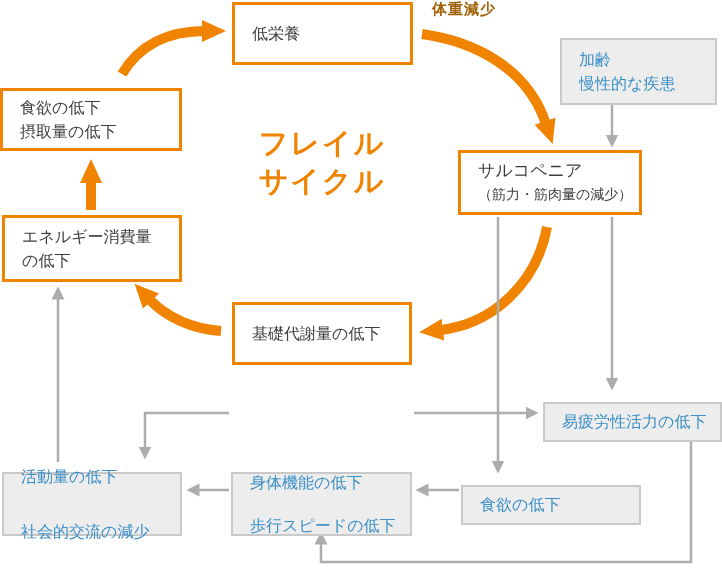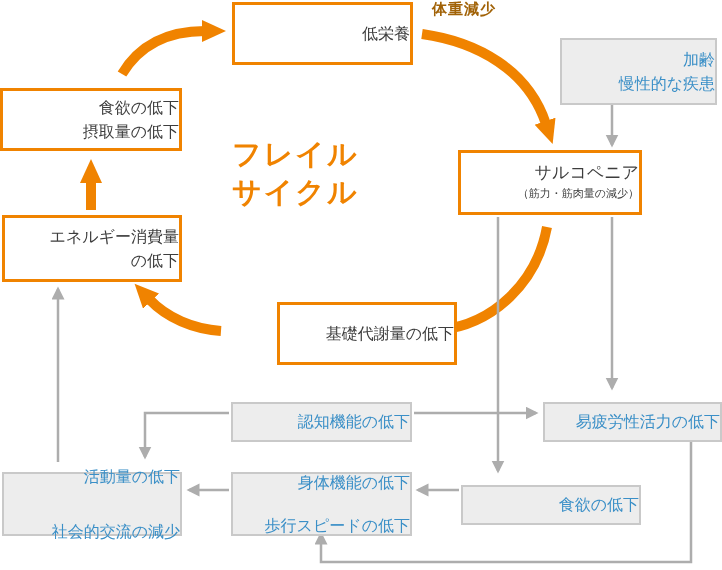--- a/index.html
+++ b/index.html
@@ -10,33 +10,33 @@
     --gray-border:#C9C9C9;
     --dark-text:#3D3D3D;
   }
   html,body{margin:0;padding:0;background:#fff;}
   body{font-family:"Liberation Sans","DejaVu Sans",sans-serif;}
   #canvas{
     position:relative;width:722px;height:570px;background:#ffffff;overflow:hidden;
   }
   #arrow-layer{position:absolute;left:0;top:0;}
   .box{
-    position:absolute;display:flex;flex-direction:column;align-items:flex-end;justify-content:center;
+    position:absolute;display:flex;flex-direction:column;align-items:flex-start;justify-content:center;
     text-align:center;box-sizing:border-box;line-height:1.45;padding-left:17px;
   }
   .cycle-box{
     background:#ffffff;border:3px solid var(--orange);color:var(--dark-text);font-size:16px;
   }
   .gray-box{
     background:var(--gray-bg);border:2px solid var(--gray-border);color:var(--blue);font-size:16px;margin-top:8px;
   }
-  .sub-line{font-size:11px;}
+  .sub-line{font-size:14px;}
   .main-line{font-size:17px;}
   #center-title{
-    position:absolute;left:232px;top:135px;width:180px;text-align:left;
+    position:absolute;left:232px;top:124px;width:180px;text-align:center;
     color:var(--orange);font-size:29px;font-weight:bold;line-height:38px;letter-spacing:2px;
   }
   #weight-loss-label{
     position:absolute;left:432px;top:0px;color:#a16207;font-size:15px;font-weight:bold;letter-spacing:1px;
   }
 </style>
 </head>
 <body>
 
 <div id="canvas">
@@ -86,37 +86,34 @@
   <div class="box cycle-box" style="left:0px;top:88px;width:182px;height:63px;">
     <span>食欲の低下</span>
     <span>摂取量の低下</span>
   </div>
 
   <div class="box cycle-box" style="left:2px;top:215px;width:180px;height:67px;">
     <span>エネルギー消費量</span>
     <span>の低下</span>
   </div>
 
-  <div class="box cycle-box" style="left:232px;top:302px;width:180px;height:63px;margin-left:45px;">
+  <div class="box cycle-box" style="left:232px;top:302px;width:180px;height:63px;">
     <span>基礎代謝量の低下</span>
   </div>
 
   <div class="box cycle-box" style="left:458px;top:150px;width:184px;height:65px;font-family:Liberation Mono, monospace;">
     <span class="main-line">サルコペニア</span>
     <span class="sub-line">（筋力・筋肉量の減少）</span>
   </div>
 
   <div class="box gray-box" style="left:560px;top:30px;width:157px;height:67px;">
     <span>加齢</span>
     <span>慢性的な疾患</span>
   </div>
 
-  <div class="box gray-box" style="left:231px;top:394px;width:181px;height:40px;">
-    <span>認知機能の低下</span>
-  </div>
 
   <div class="box gray-box" style="left:543px;top:394px;width:179px;height:40px;">
     <span>易疲労性活力の低下</span>
   </div>
 
   <div class="box gray-box" style="left:2px;top:464px;width:180px;height:64px;gap:32px;">
     <span>活動量の低下</span>
     <span>社会的交流の減少</span>
   </div>
 

